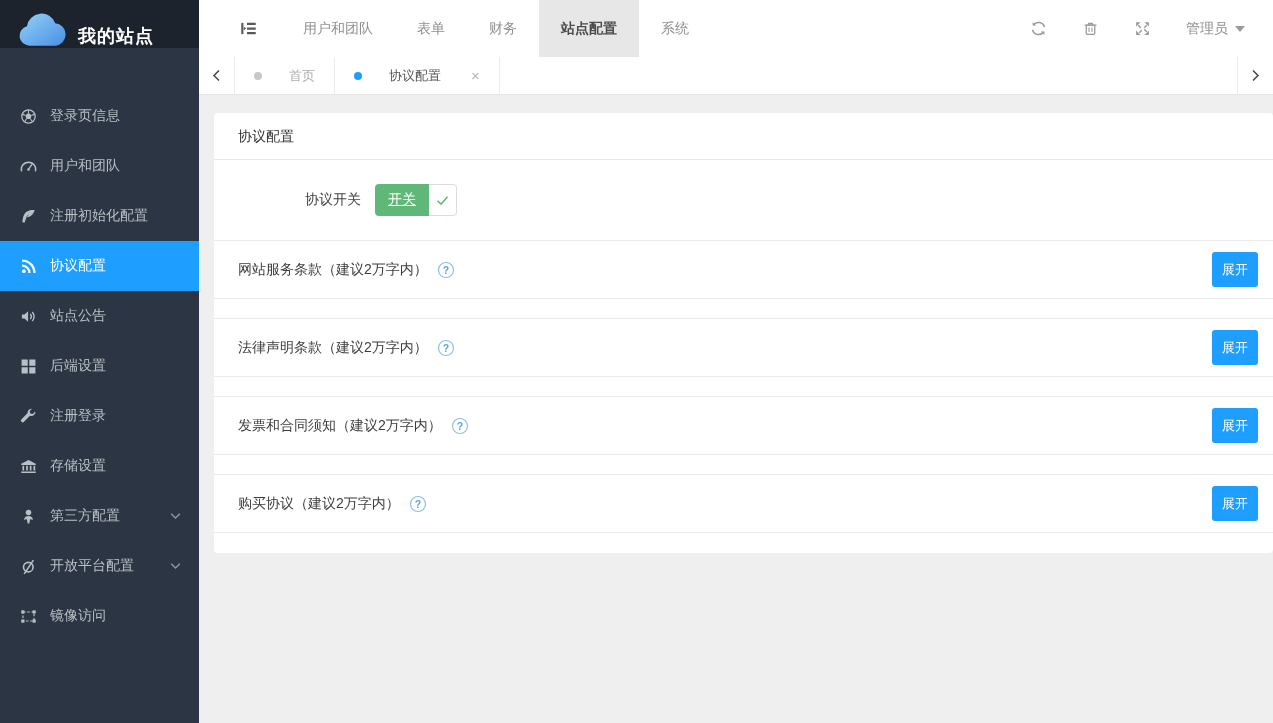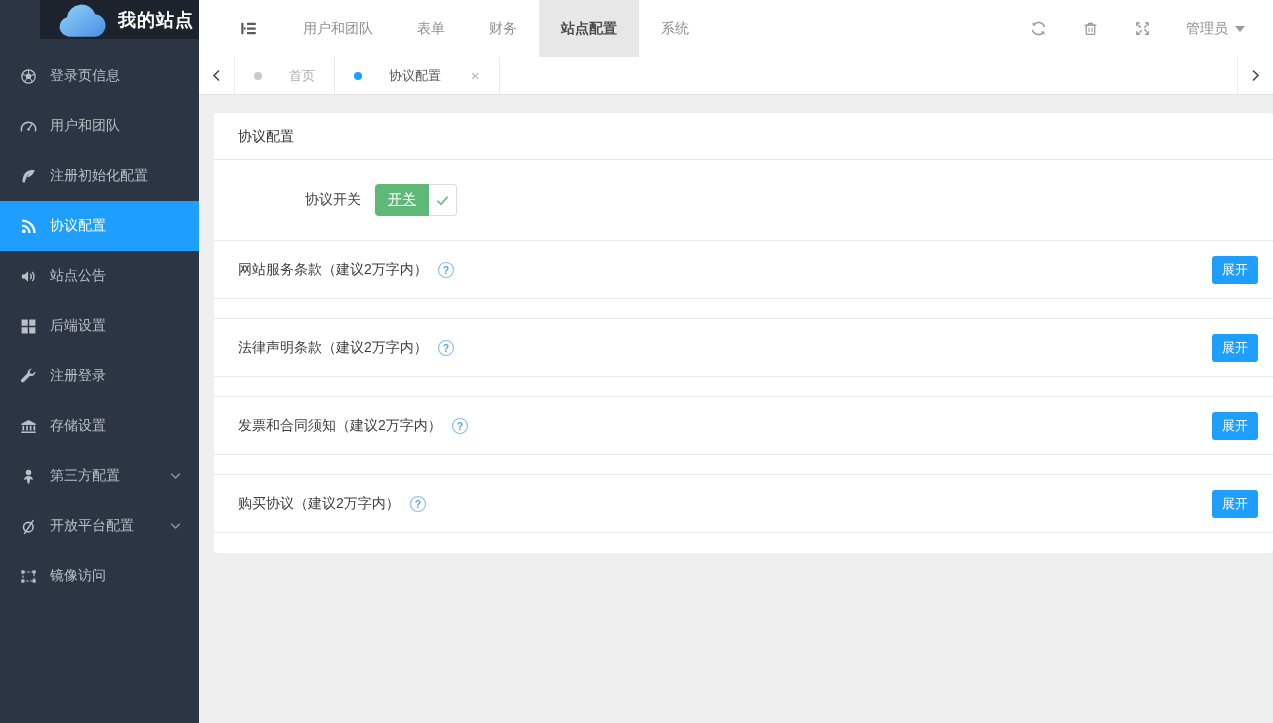--- a/index.html
+++ b/index.html
@@ -2,23 +2,23 @@
 <html><head>
 <meta charset="utf-8">
 <style>
   * { margin:0; padding:0; box-sizing:border-box; }
   html,body { width:1273px; height:723px; }
   body { font-family:"Liberation Sans","DejaVu Sans",sans-serif; font-size:14px; overflow:hidden; background:#efefef; }
   .app { display:flex; width:1273px; height:723px; }
 
   
   .sidebar { width:199px; flex-shrink:0; background:#2b3543; display:flex; flex-direction:column; }
-  .logo { height:39px; background:#1c232c; display:flex; align-items:center; padding-left:16px; gap:10px; flex-shrink:0;margin-left:40px; }
+  .logo { height:48px; background:#1c232c; display:flex; align-items:flex-end; padding-left:16px; gap:10px; flex-shrink:0; }
   .logo-title { color:#ffffff; font-size:18px; font-weight:bold; letter-spacing:1px; }
-  .menu { flex:1; padding-top:12px; }
+  .menu { flex:1; padding-top:12px;margin-top:31px; }
   .menu-item { height:50px; display:flex; align-items:center; padding:0 18px 0 20px; color:#b9bfc6; font-size:14px; cursor:pointer; gap:13px; }
   .menu-item.active { background:#1e9fff; color:#ffffff; }
   .mi { width:17px; height:17px; flex-shrink:0; display:flex; align-items:center; justify-content:center; }
   .mi svg { display:block; }
   .chev { margin-left:auto; display:flex; color:#8d97a1; }
   .menu-item .label { white-space:nowrap; }
 
   
   .main { flex:1; min-width:0; display:flex; flex-direction:column; }
 
@@ -46,21 +46,21 @@
 
   .switch-row { height:81px; display:flex; align-items:center; border-bottom:1px solid #ebebeb; }
   .switch-label { width:147px; text-align:right; font-size:14px; color:#444444; padding-right:0; }
   .switch-ctl { margin-left:14px; display:flex; height:32px; cursor:pointer; }
   .switch-on { background:#5fb878; color:#ffffff; font-size:14px; display:flex; align-items:center; padding:0 13px; border-radius:4px 0 0 4px;text-decoration:underline; }
   .switch-check { width:28px; background:#ffffff; border:1px solid #dcdcdc; border-left:none; border-radius:0 4px 4px 0; display:flex; align-items:center; justify-content:center; }
 
   .section-row { height:58px; display:flex; align-items:center; padding:0 15px 0 24px; border-bottom:1px solid #ebebeb; }
   .section-label { font-size:14px; color:#3d3d3d; }
   .q-icon { margin-left:9px; display:flex; cursor:pointer; }
-  .expand-btn { margin-left:auto; height:28px; padding:0 10px; background:#1e9fff; color:#ffffff; font-size:13px; border:none; border-radius:3px; cursor:pointer; font-family:inherit; }
+  .expand-btn { margin-left:auto; height:35px; padding:0 10px; background:#1e9fff; color:#ffffff; font-size:13px; border:none; border-radius:3px; cursor:pointer; font-family:inherit; }
   .section-strip { height:20px; border-bottom:1px solid #ebebeb; }
   .section:last-child .section-strip { border-bottom:none; }
 </style>
 </head>
 <body>
 
 <div class="app">
 
   <aside class="sidebar">
     <div class="logo">

